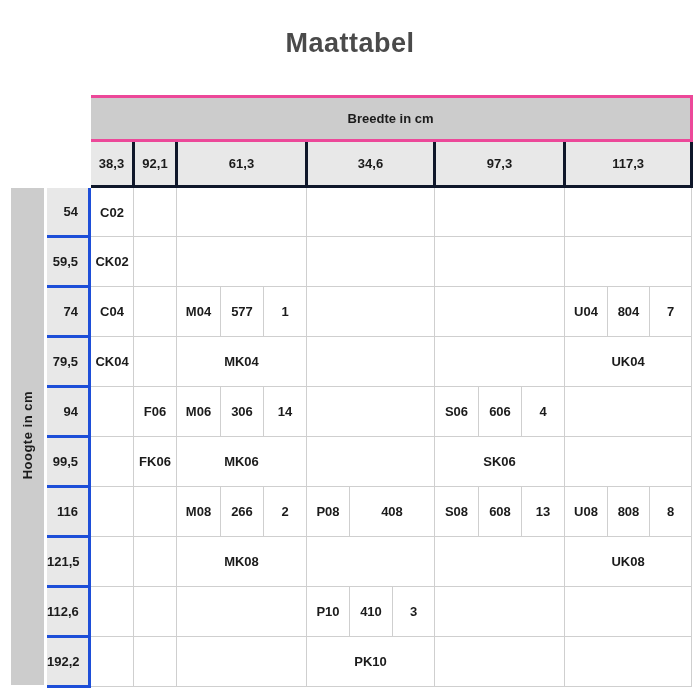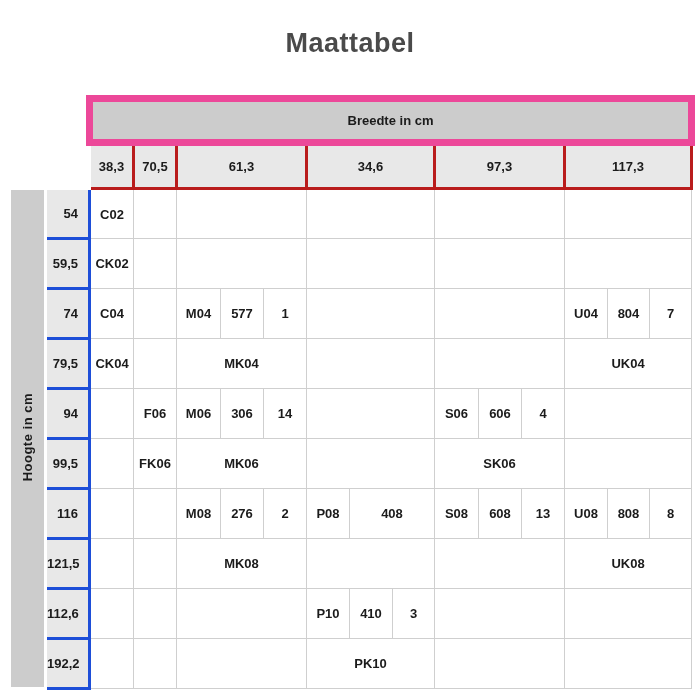--- a/index.html
+++ b/index.html
@@ -27,22 +27,22 @@
     width:682px;
   }
   td,th{
     font-size:13px;font-weight:bold;text-align:center;vertical-align:middle;
     padding:0;overflow:hidden;white-space:nowrap;
   }
   tr.hdr1{height:44px;}
   tr.hdr2{height:46px;}
   tr.body-row{height:50px;}
   .corner{background:transparent;border:3px solid #fff;}
-  .grp-hdr{background:var(--header-bg);border:7px solid #ec4899;}
-  .sub-hdr{background:var(--subheader-bg);border:3px solid #b91c1c;}
+  .grp-hdr{background:var(--header-bg);border:3px solid #ec4899;}
+  .sub-hdr{background:var(--subheader-bg);border:3px solid #0f172a;}
   .row-label{
     background:var(--subheader-bg);border:3px solid #1d4ed8;
     text-align:right;padding-right:10px;
   }
   .height-hdr{
     background:var(--header-bg);border:3px solid #fff;
     vertical-align:middle;text-align:center;
   }
   .height-hdr span{
     display:inline-block;
@@ -75,21 +75,21 @@
       <col style="width:42px">
       <col style="width:42px">
   </colgroup>
   <tbody>
       <tr class="hdr1">
     <td class="corner" colspan="2" rowspan="2"></td>
     <td class="grp-hdr" colspan="14">Breedte in cm</td>
   </tr>
   <tr class="hdr2">
     <td class="sub-hdr">38,3</td>
-    <td class="sub-hdr">70,5</td>
+    <td class="sub-hdr">92,1</td>
     <td class="sub-hdr" colspan="3">61,3</td>
     <td class="sub-hdr" colspan="3">34,6</td>
     <td class="sub-hdr" colspan="3">97,3</td>
     <td class="sub-hdr" colspan="3">117,3</td>
   </tr>
   </tbody>
     <tbody id="table-body">
       <tr class="body-row">
         <td class="height-hdr" rowspan="10"><span>Hoogte in cm</span></td>
         <td class="row-label">54</td>
@@ -151,21 +151,21 @@
         <td class="cell" colspan="3">MK06</td>
         <td class="cell" colspan="3"></td>
         <td class="cell" colspan="3">SK06</td>
         <td class="cell" colspan="3"></td>
       </tr>
       <tr class="body-row">
         <td class="row-label">116</td>
         <td class="cell"></td>
         <td class="cell"></td>
         <td class="cell">M08</td>
-        <td class="cell">276</td>
+        <td class="cell">266</td>
         <td class="cell">2</td>
         <td class="cell">P08</td>
         <td class="cell" colspan="2">408</td>
         <td class="cell">S08</td>
         <td class="cell">608</td>
         <td class="cell">13</td>
         <td class="cell">U08</td>
         <td class="cell">808</td>
         <td class="cell">8</td>
       </tr>

